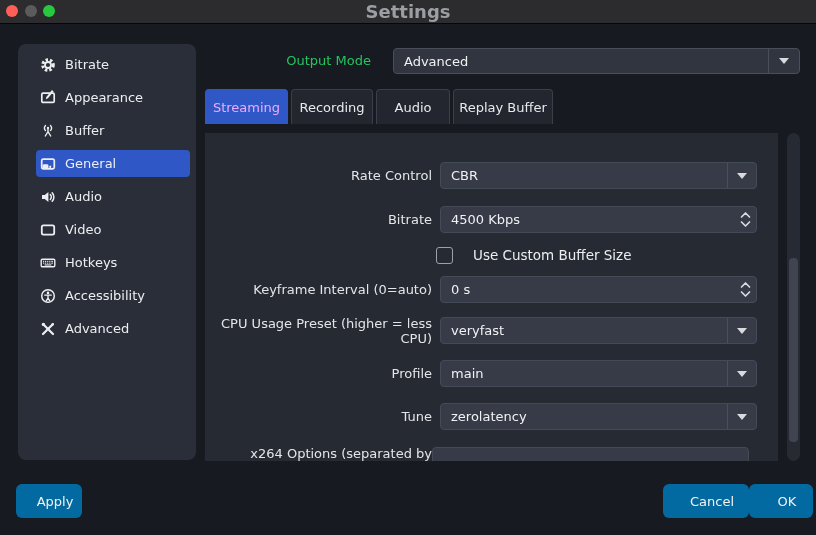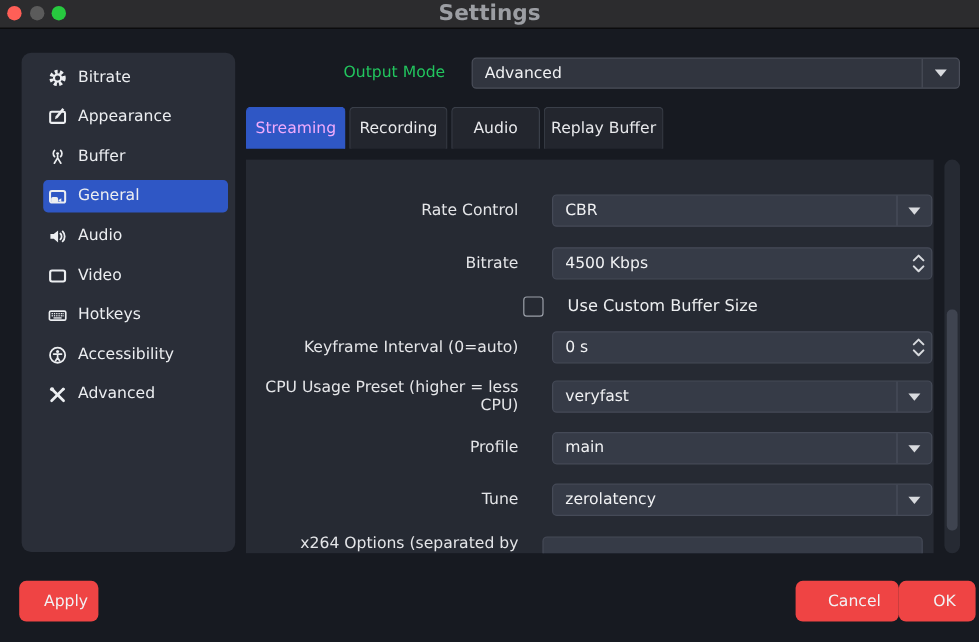--- a/index.html
+++ b/index.html
@@ -29,36 +29,36 @@
   .om-select .arrbox{position:absolute;right:0;top:0;bottom:0;width:30px;border-left:1px solid #4a4e59;display:flex;align-items:center;justify-content:center;}
   .arr{width:0;height:0;border-left:5px solid transparent;border-right:5px solid transparent;border-top:6px solid #d8dade;}
   
   .tabs{position:absolute;left:205px;top:89px;height:35px;display:flex;gap:3px;}
   .tab{height:35px;box-sizing:border-box;display:flex;align-items:center;justify-content:center;
     background:#23262e;border:1px solid #3a3f49;border-bottom:none;border-radius:4px 4px 0 0;color:#e8e9ec;}
   .tab.selected{background:#2f57c5;border-color:#2f57c5;color:#f0abfc;}
   .tab.w0{width:83px}.tab.w1{width:82px}.tab.w2{width:74px}.tab.w3{width:100px}
   
   .pane{position:absolute;left:205px;top:133px;width:573px;height:328px;background:#262a33;overflow:hidden;}
-  .row{position:absolute;left:0;width:100%;height:27px;display:flex;align-items:center;gap:20px;}
+  .row{position:absolute;left:0;width:100%;height:27px;display:flex;align-items:center;}
   .flabel{width:227px;text-align:right;color:#e4e5e8;flex:none;}
   .ctrl{position:relative;margin-left:8px;width:317px;height:27px;background:#363b47;border:1px solid #454a57;
     border-radius:4px;box-sizing:border-box;display:flex;align-items:center;padding:0 10px;color:#f0f1f3;}
   .ctrl .arrbox{position:absolute;right:0;top:0;bottom:0;width:28px;border-left:1px solid #4a4f5c;display:flex;align-items:center;justify-content:center;}
   .spin{position:absolute;right:5px;top:0;bottom:0;display:flex;align-items:center;color:#d8dade;}
   .cb-row{position:absolute;left:231px;height:18px;display:flex;align-items:center;}
   .cbox{width:15px;height:15px;border:1.5px solid #9ba0a9;border-radius:3px;background:transparent;flex:none;}
   .cb-row .cl{margin-left:20px;color:#eceef0;font-size:13.5px;}
   .txtctrl{position:absolute;left:235px;width:317px;height:27px;background:#363b47;border:1px solid #454a57;border-radius:4px;
     box-sizing:border-box;color:#f0f1f3;padding:0 10px;font-family:inherit;font-size:13px;outline:none;}
   
   .sbar{position:absolute;left:787px;top:133px;width:13px;height:328px;background:#262a33;border-radius:7px;}
   .sthumb{position:absolute;left:2px;top:125px;width:9px;height:184px;background:#3f4450;border-radius:4px;}
   
-  .btn{position:absolute;top:484px;height:34px;background:#ef4444;border:none;border-radius:6px;color:#f1f2f4;
+  .btn{position:absolute;top:484px;height:34px;background:#0369a1;border:none;border-radius:6px;color:#f1f2f4;
     font-family:inherit;font-size:13px;display:flex;align-items:center;justify-content:center;cursor:default;padding-left:18px;}
   .btn.apply{left:16px;width:66px;}
   .btn.cancel{left:663px;width:86px;}
   .btn.ok{left:749px;width:64px;}
   svg{display:block;}
 </style>
 </head>
 <body>
 
 <div class="window">

